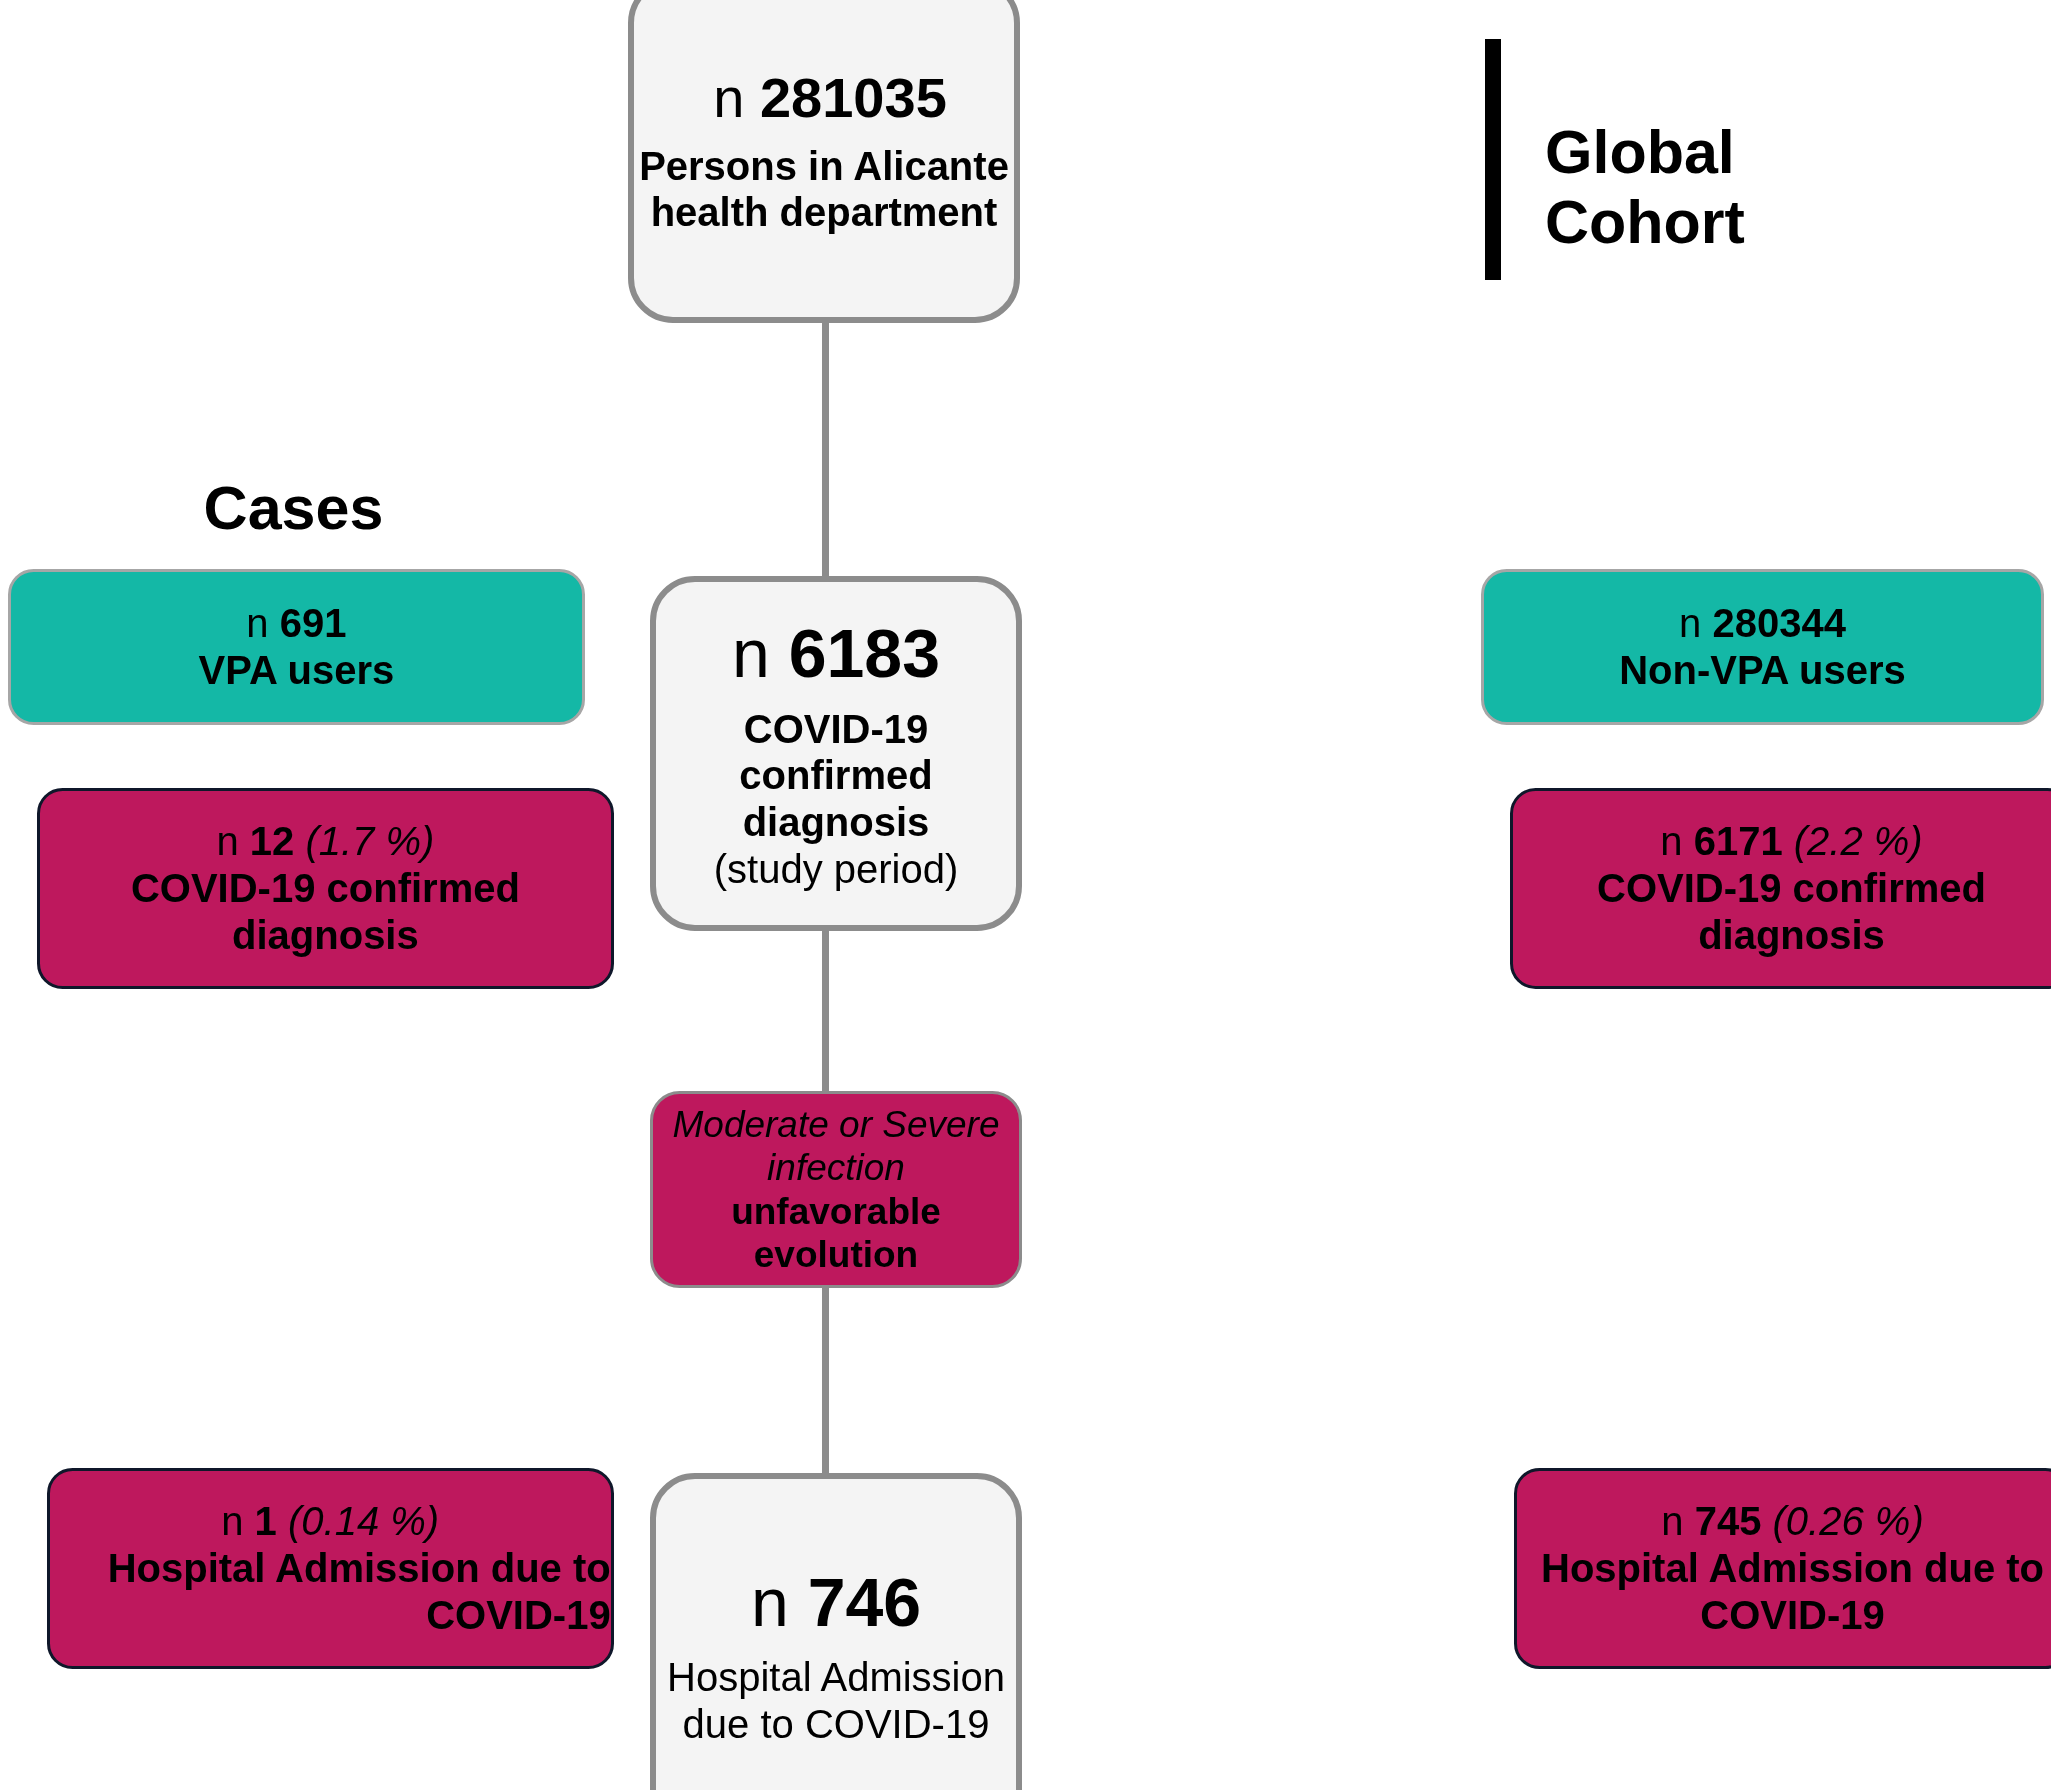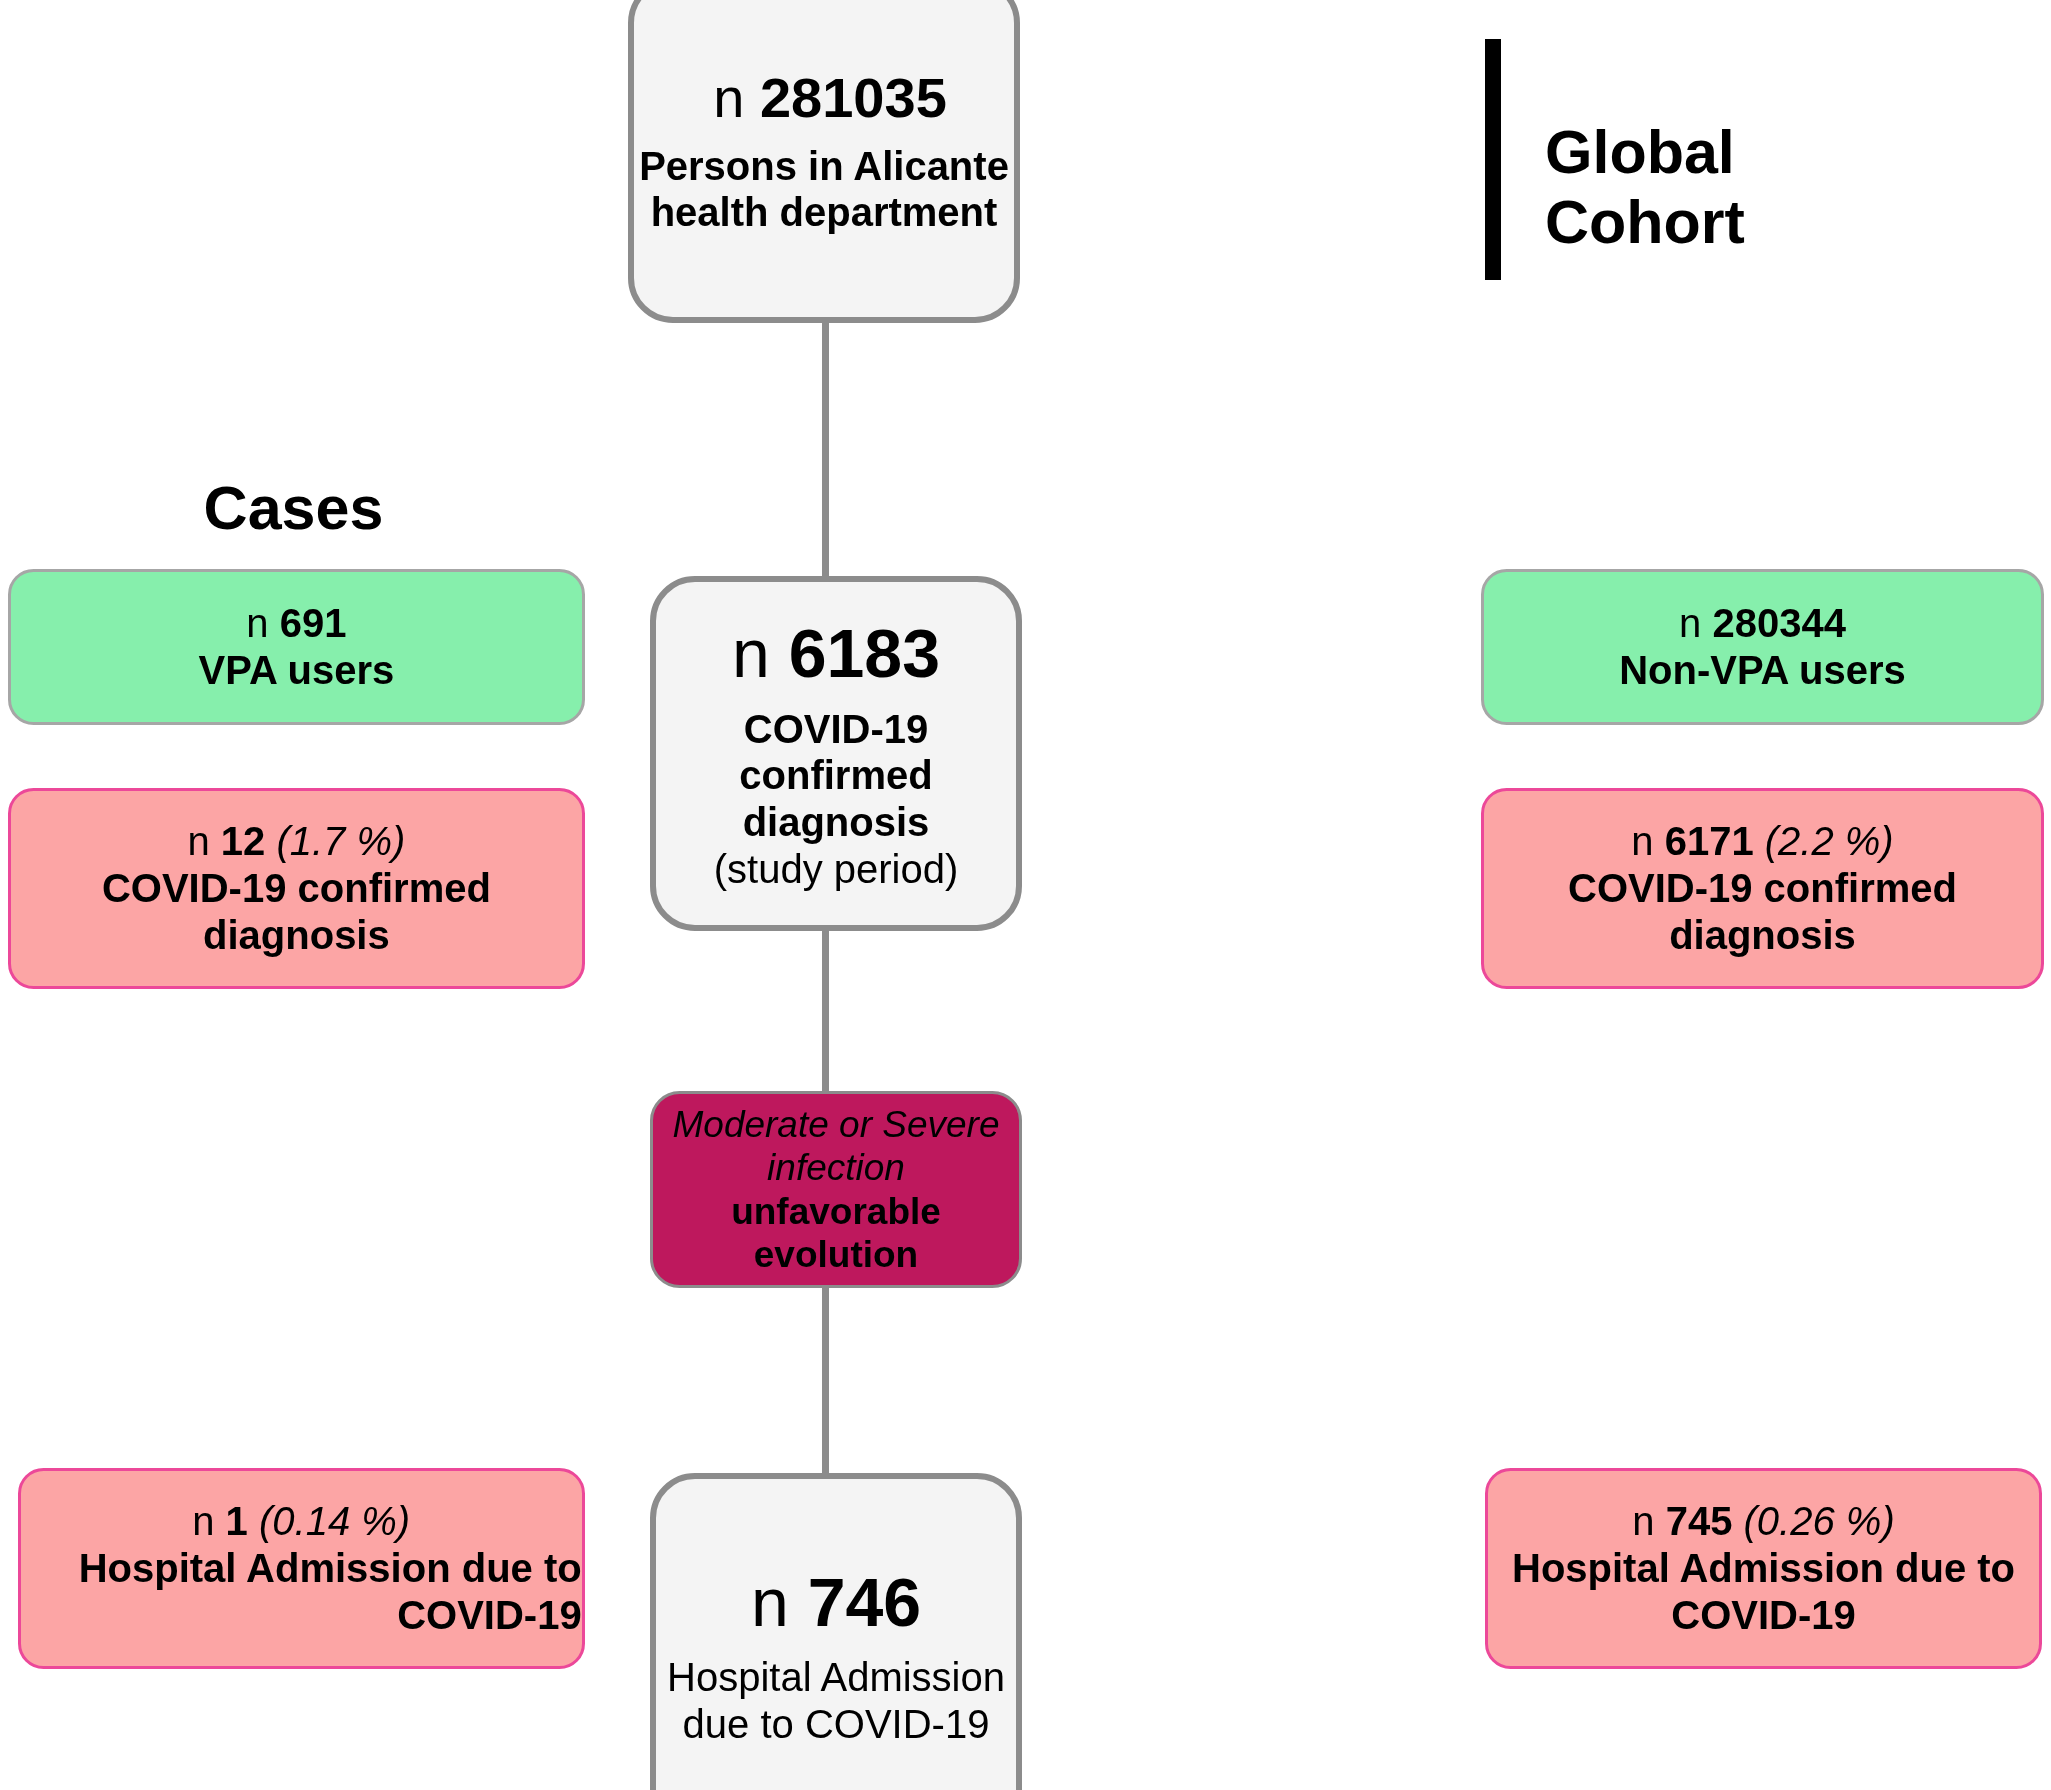--- a/index.html
+++ b/index.html
@@ -37,26 +37,27 @@
     justify-content: center;
     text-align: center;
     line-height: 1.17;
   }
   .box.center {
     background: #f4f4f4;
     border: 6.9px solid #8c8c8c;
     border-radius: 45px;
   }
   .box.side-gray {
-    background: #fca5a5;
-    border: 3px solid #ec4899;
+    background: #be185d;
+    border: 3px solid #0f172a;
     border-radius: 25.6px;
+    margin-left: 29px;
   }
   .box.side-white {
-    background: #86efac;
+    background: #14b8a6;
     border: 3px solid #a6a6a6;
     border-radius: 25.6px;
   }
   .box.mid-white {
     background: #be185d;
     border: 3.9px solid #8c8c8c;
     border-radius: 29.6px;
   }
 
   

